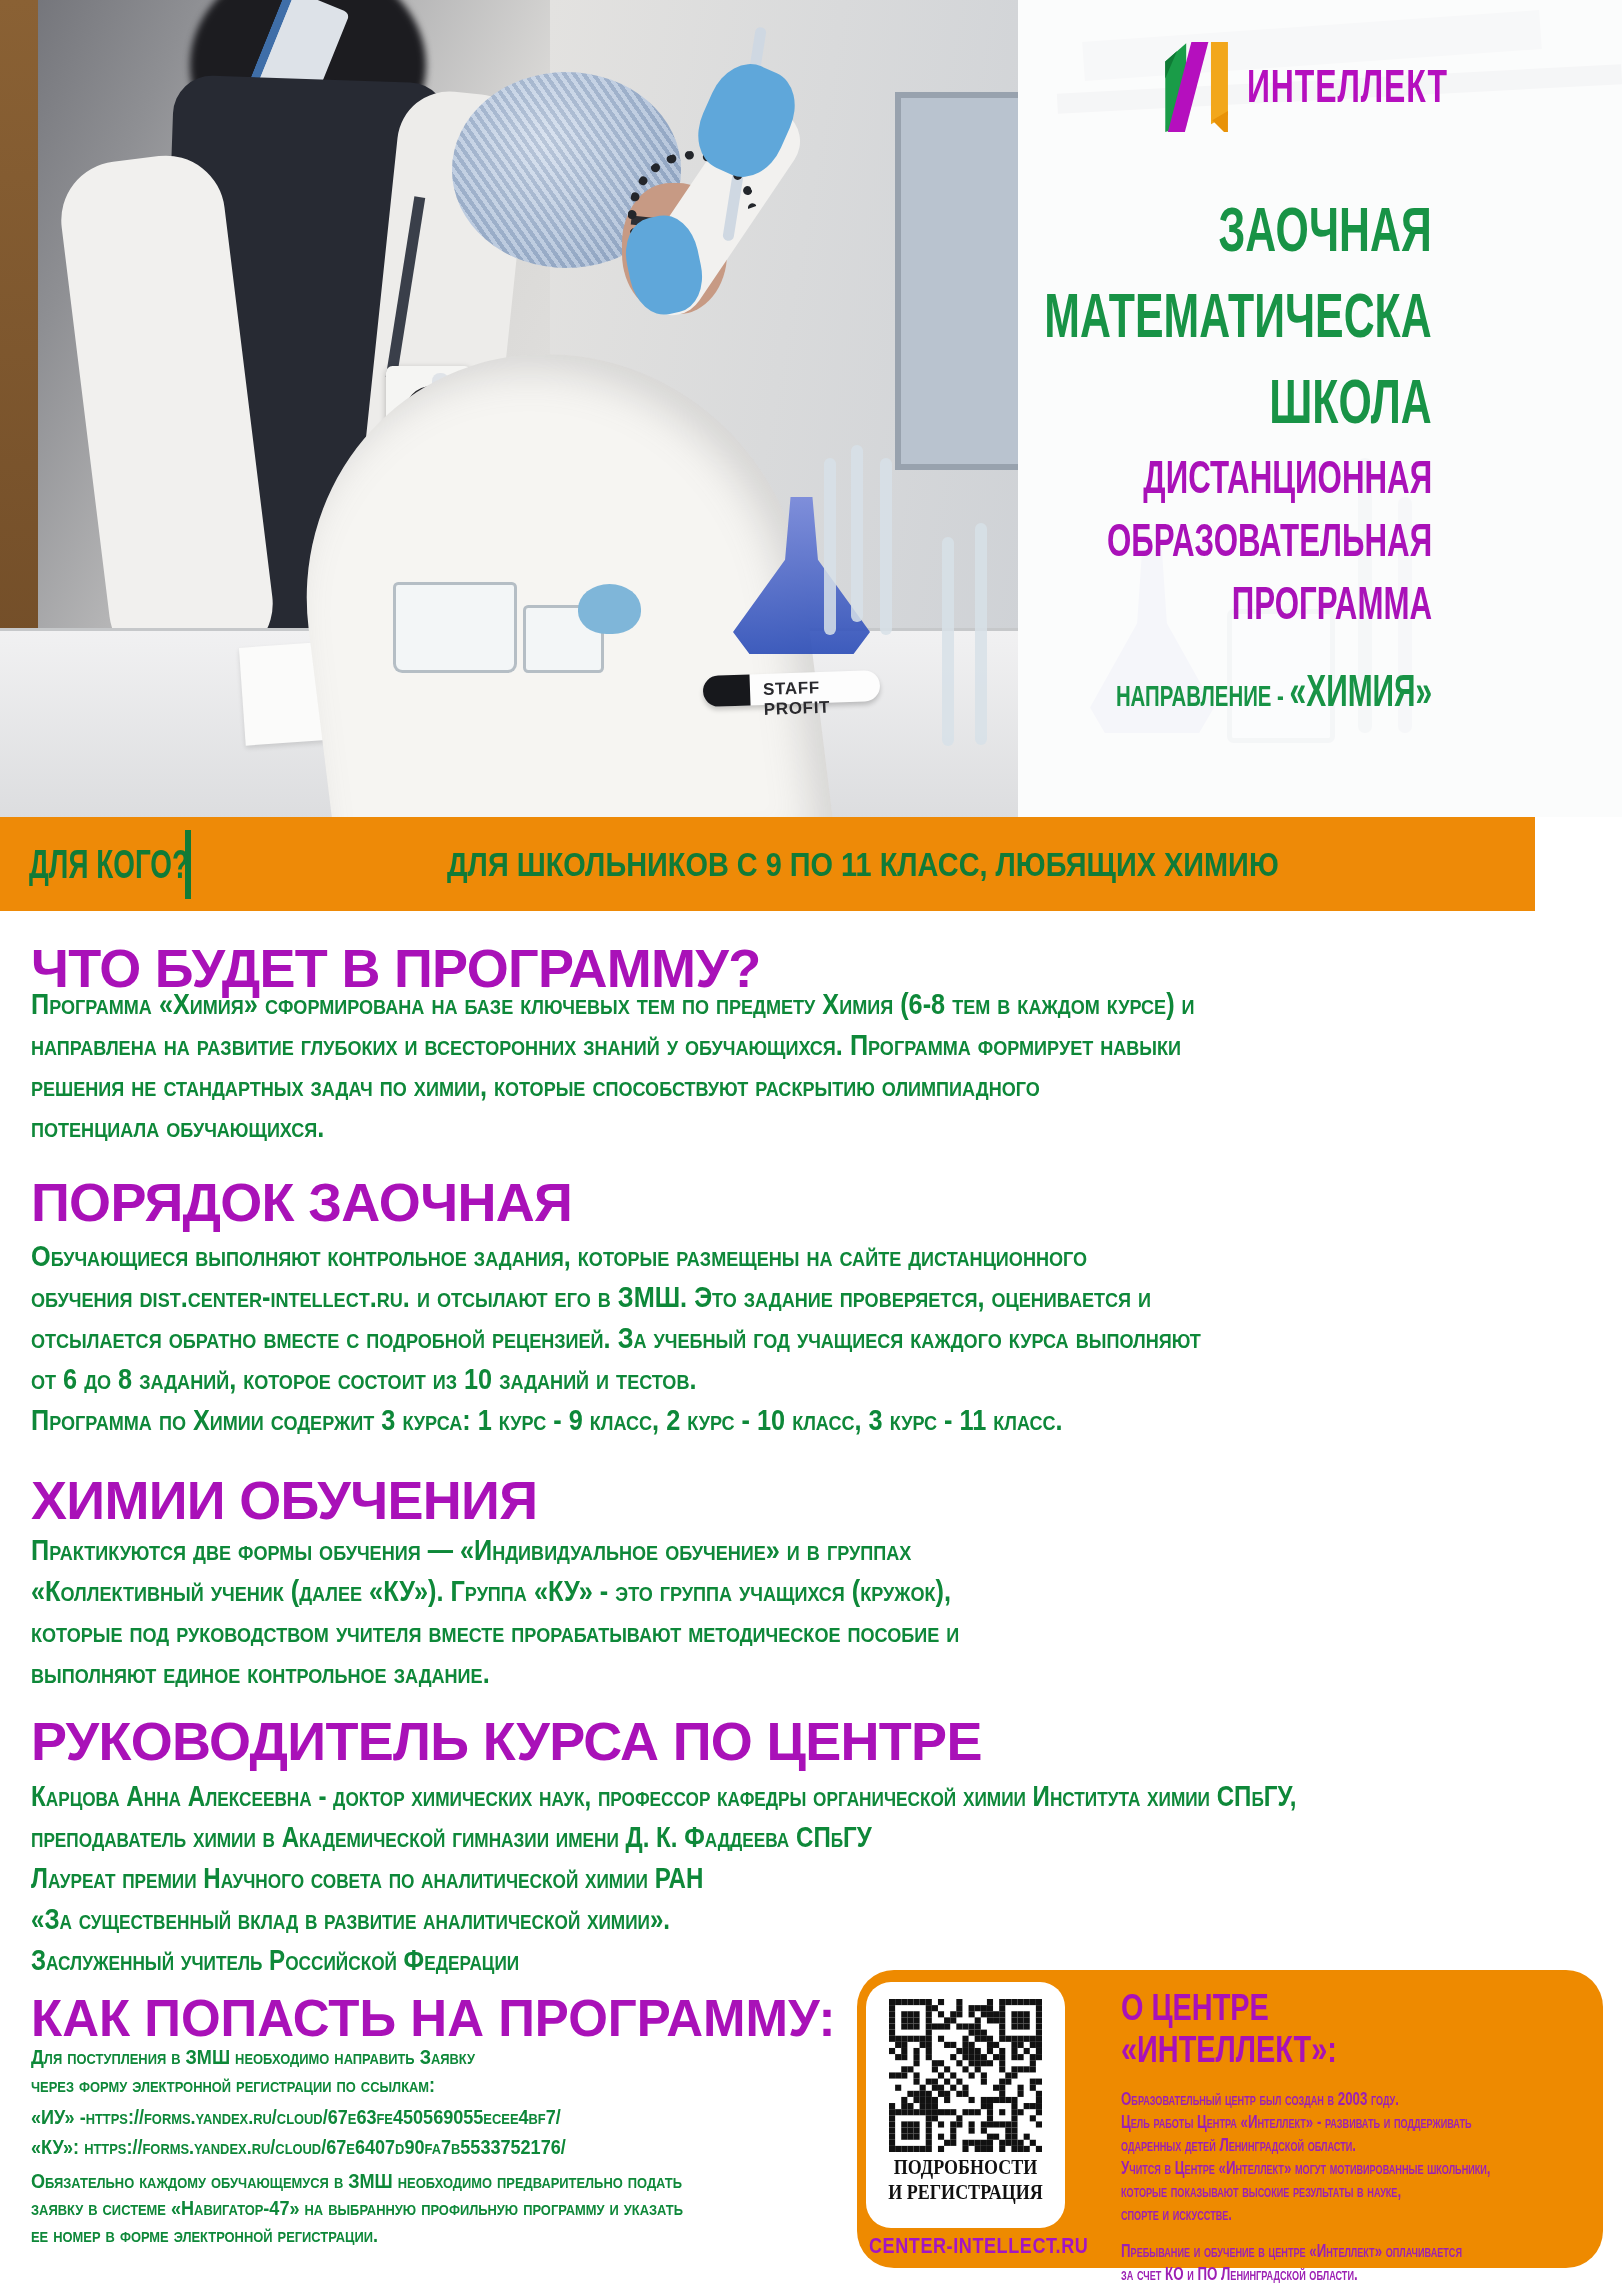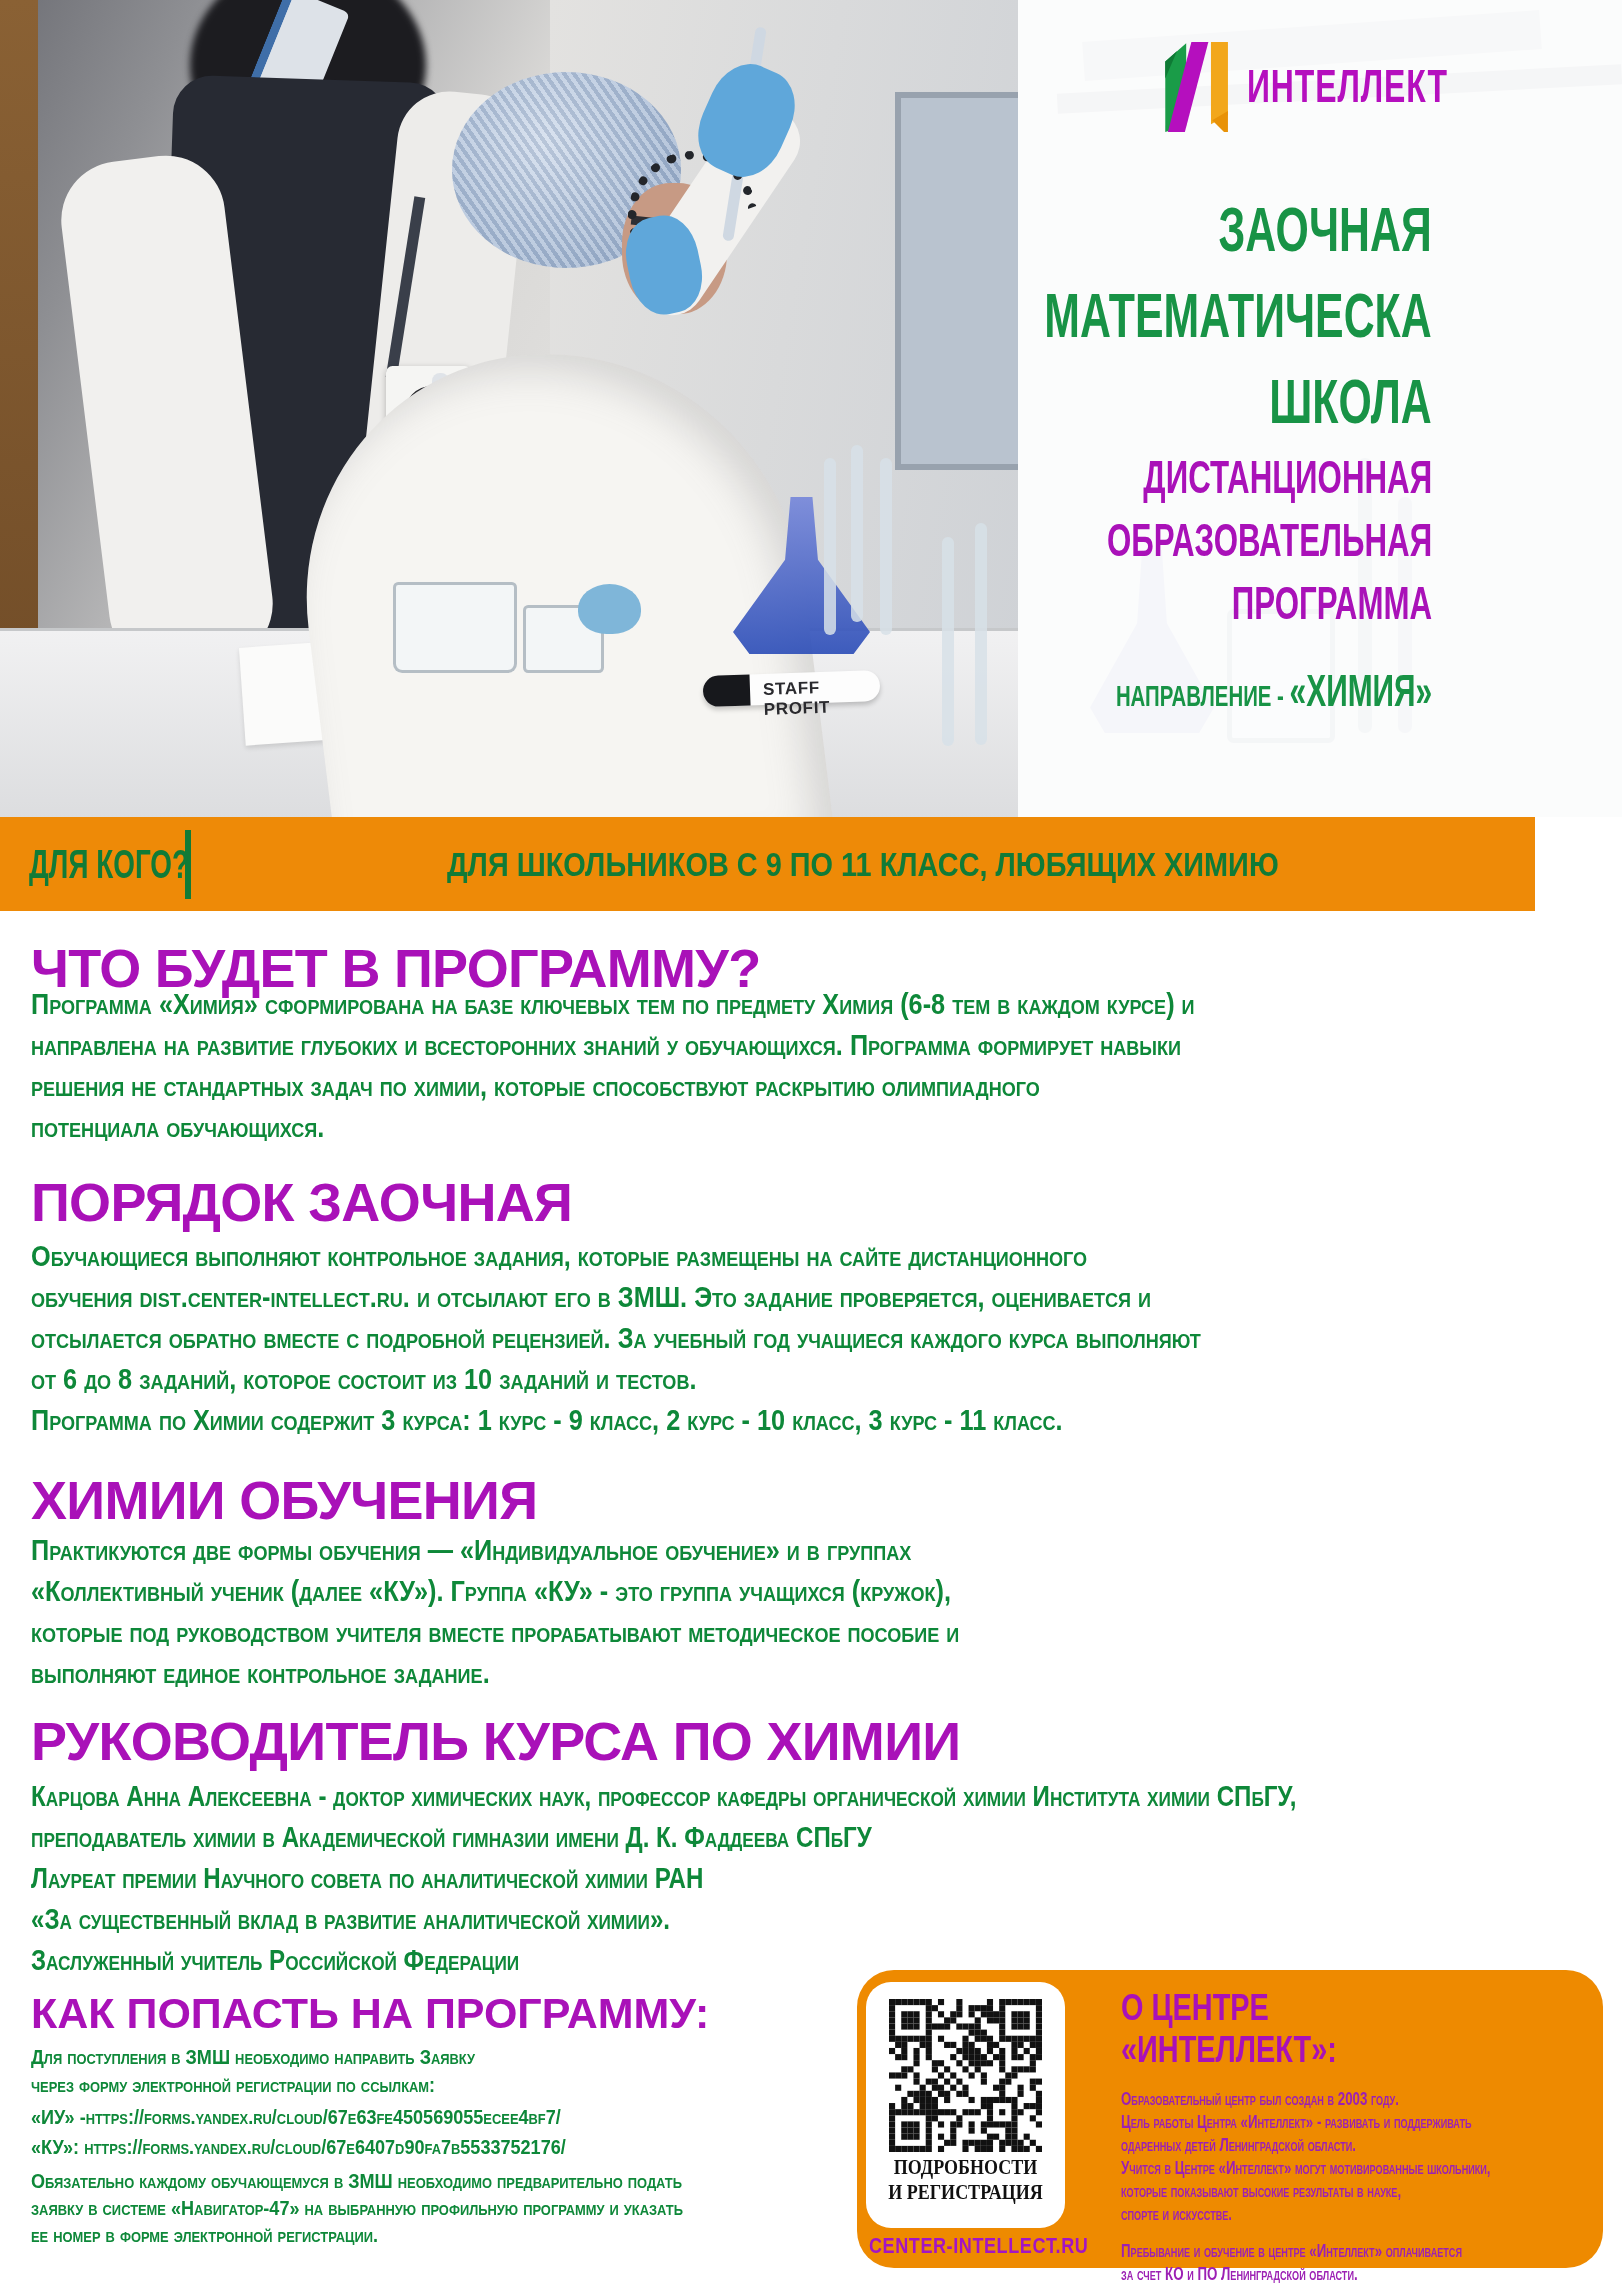--- a/index.html
+++ b/index.html
@@ -73,21 +73,21 @@
           display:flex;align-items:center;z-index:6;}
   .banner .q{margin-left:29px;font-size:41px;color:var(--banner_green,#117B37);transform:scaleX(.68);transform-origin:left center;}
   .banner .sep{width:5.9px;height:69px;background:var(--banner_green,#117B37);margin-left:-79px;}
   .banner .a{flex:1;text-align:center;font-size:34px;color:var(--banner_green,#117B37);transform:scaleX(.85);transform-origin:center;}
 
   
   .h{position:absolute;left:31px;font-size:54px;line-height:1.05;color:var(--heading_purple,#A911B8);letter-spacing:-0.7px;}
   .p{position:absolute;left:31px;font-size:29.4px;line-height:41px;color:var(--body_green,#0E8839);
      transform:scaleX(.86);transform-origin:left top;}
   .p.tight{transform:scaleX(.82);}
-  .howto-h{position:absolute;left:31px;top:1989px;font-size:43px;color:var(--heading_purple,#A911B8);}
+  .howto-h{position:absolute;left:31px;top:1989px;font-size:51px;color:var(--heading_purple,#A911B8);}
   .howto-t{position:absolute;left:31px;font-size:21px;line-height:28px;color:var(--body_green,#0E8839);transform:scaleX(.86);transform-origin:left top;}
 
   
   .infobox{position:absolute;left:857px;top:1970px;width:746px;height:298px;background:var(--box_orange,#EE8A00);border-radius:37px;z-index:7;}
   .qrcard{position:absolute;left:9.2px;top:11.8px;width:199px;height:246px;background:#fff;border-radius:25px;text-align:center;font-family:Liberation Serif, serif;}
   .qrbox{margin-top:17px;display:inline-block;line-height:0;}
   .qrcap{font-size:20px;line-height:25px;color:#101010;margin-top:1.3px;transform:scaleX(.9);transform-origin:center top;}
   .site{position:absolute;left:11.8px;top:263px;font-size:22px;color:var(--site_purple,#A315C4);letter-spacing:0.7px;transform:scaleX(.82);transform-origin:left top;}
   .about{position:absolute;left:264px;top:17px;width:469px;color:var(--about_purple,#9C20B4);}
   .about-h{font-size:37px;color:var(--heading_purple,#A714C2);transform:scaleX(.78);transform-origin:left top;}
@@ -196,21 +196,21 @@
 отсылается обратно вместе с подробной рецензией. За учебный год учащиеся каждого курса выполняют
 от 6 до 8 заданий, которое состоит из 10 заданий и тестов.
 Программа по Химии содержит 3 курса: 1 курс - 9 класс, 2 курс - 10 класс, 3 курс - 11 класс.</div>
 
   <div class="h" style="top:1472px;">ХИМИИ ОБУЧЕНИЯ</div>
   <div class="p pre sc" style="top:1529px;">Практикуются две формы обучения — «Индивидуальное обучение» и в группах
 «Коллективный ученик (далее «КУ»). Группа «КУ» - это группа учащихся (кружок),
 которые под руководством учителя вместе прорабатывают методическое пособие и
 выполняют единое контрольное задание.</div>
 
-  <div class="h" style="top:1713px;">РУКОВОДИТЕЛЬ КУРСА ПО ХИМИИ</div>
+  <div class="h" style="top:1713px;">РУКОВОДИТЕЛЬ КУРСА ПО ЦЕНТРЕ</div>
   <div class="p pre sc tight" style="top:1775px;">Карцова Анна Алексеевна - доктор химических наук, профессор кафедры органической химии Института химии СПбГУ,
 преподаватель химии в Академической гимназии имени Д. К. Фаддеева СПбГУ
 Лауреат премии Научного совета по аналитической химии РАН
 «За существенный вклад в развитие аналитической химии».
 Заслуженный учитель Российской Федерации</div>
 
   <div class="howto-h">КАК ПОПАСТЬ НА ПРОГРАММУ:</div>
   <div class="howto-t sc" style="top:2043px;">Для поступления в ЗМШ необходимо направить Заявку</div>
   <div class="howto-t sc" style="top:2071px;">через форму электронной регистрации по ссылкам:</div>
   <div class="howto-t sc" style="top:2103px;">«ИУ» -https://forms.yandex.ru/cloud/67e63fe450569055ecee4bf7/</div>

